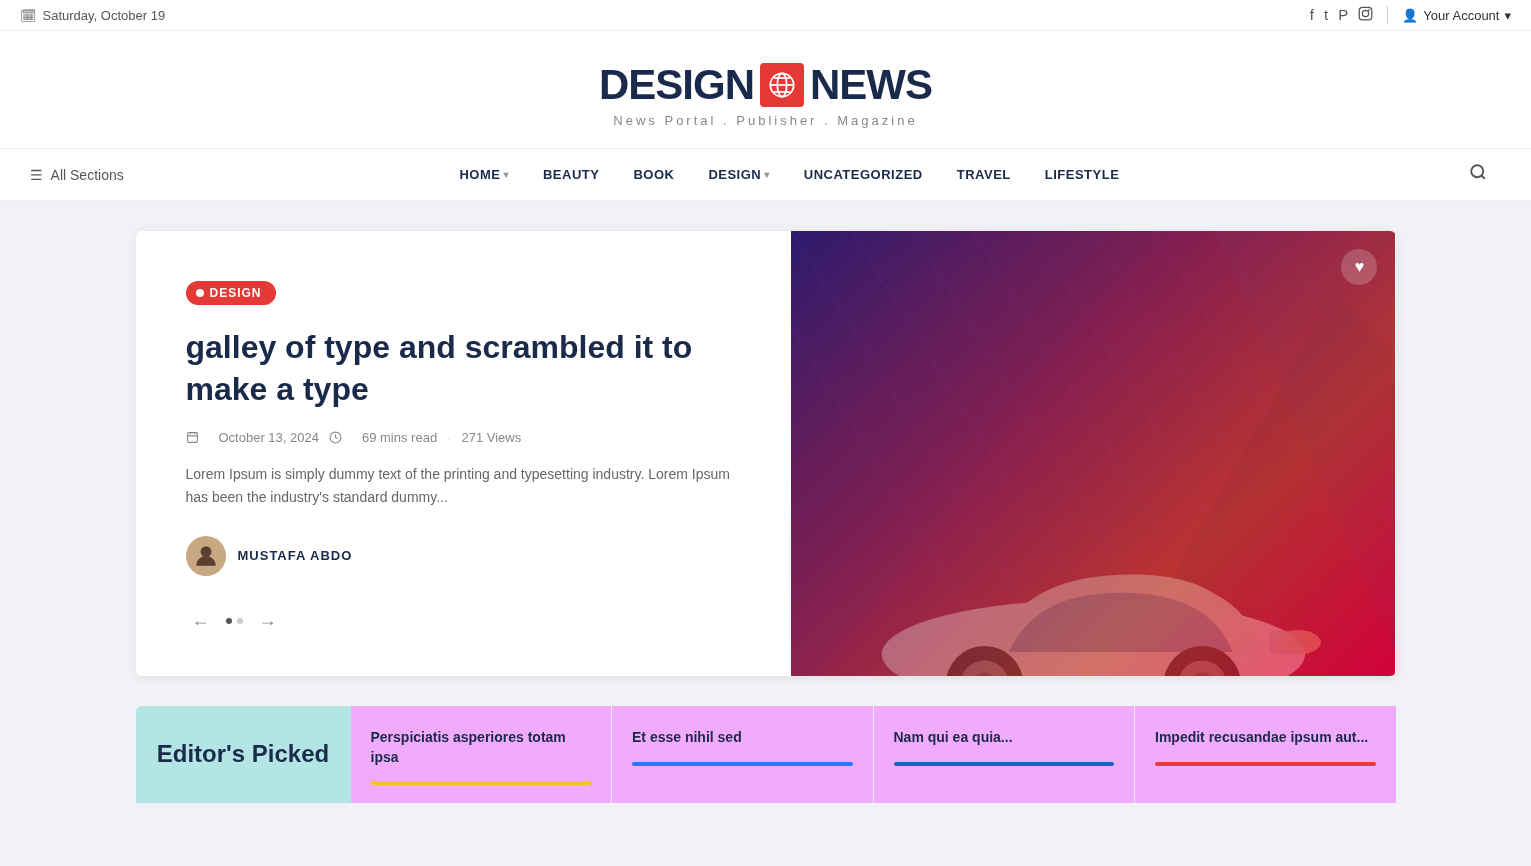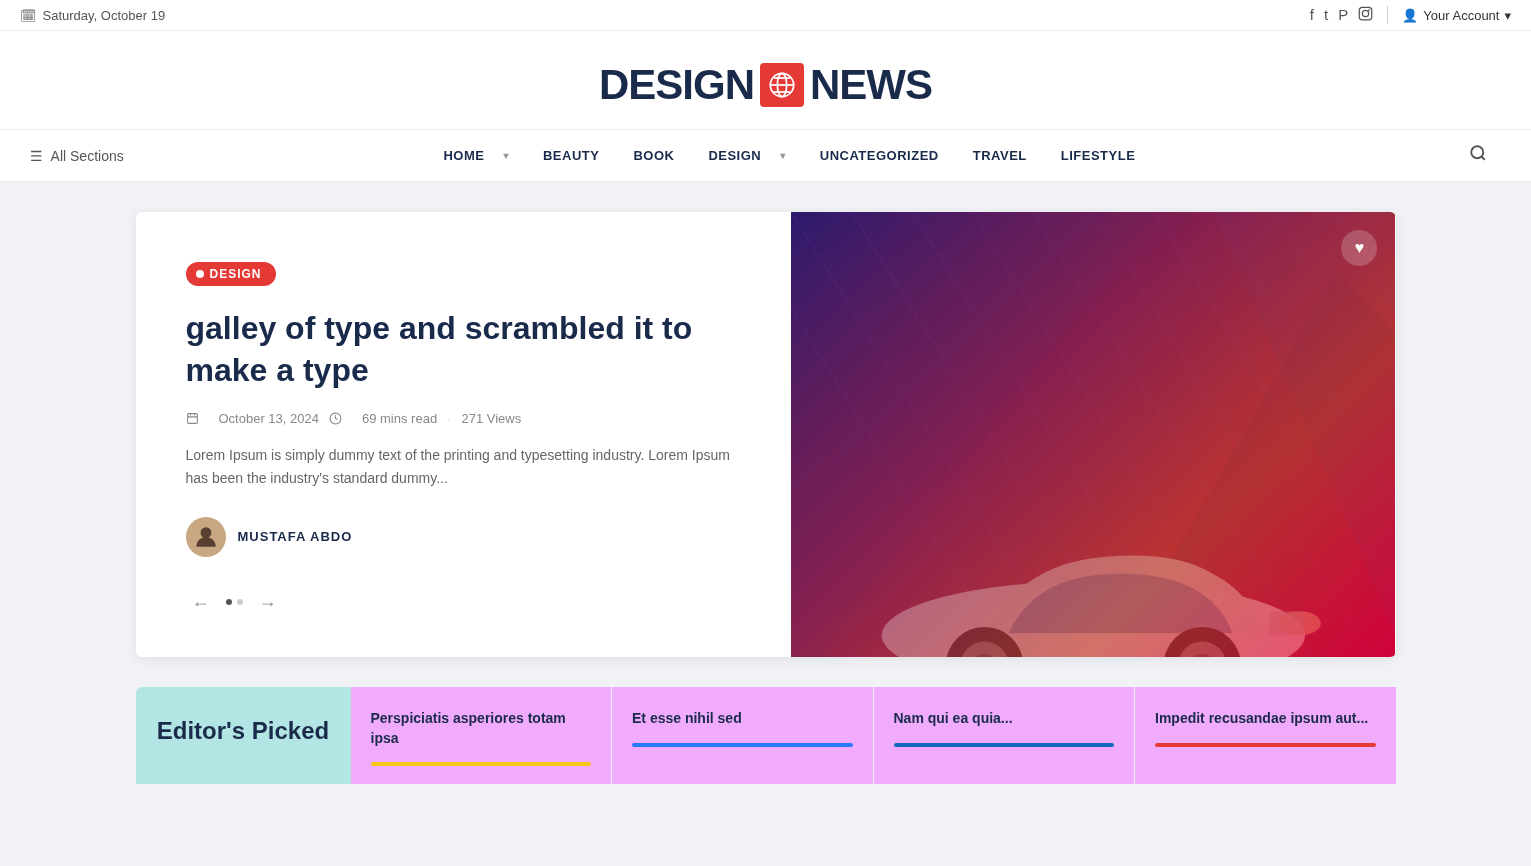--- a/index.html
+++ b/index.html
@@ -55,21 +55,21 @@
     .nav-left { display: flex; align-items: center; gap: 8px; cursor: pointer; font-size: 14px; color: #555; padding: 14px 0; }
     .nav-center { display: flex; align-items: center; gap: 2px; }
     .nav-item {
       padding: 16px 16px;
       font-size: 13px;
       font-weight: 700;
       color: #1a2a4a;
       text-transform: uppercase;
       cursor: pointer;
       letter-spacing: 0.5px;
-      display: flex; align-items: center; gap: 19px;
+      display: flex; align-items: center; gap: 3px;
     }
     .nav-item .chevron { font-size: 10px; color: #999; }
     .nav-right { cursor: pointer; color: #555; font-size: 18px; padding: 14px; }
 
     
     .main-content {
       max-width: 1300px;
       margin: 30px auto;
       padding: 0 20px;
     }
@@ -178,20 +178,21 @@
       margin-top: 30px;
       display: flex;
       gap: 0;
       align-items: stretch;
     }
     .editors-label {
       background: #b3e5e5;
       min-width: 215px;
       max-width: 215px;
       display: flex;
+      align-items: center;
       justify-content: center;
       padding: 30px 4px;
       border-radius: 6px 0 0 0;
     }
     .editors-label h2 {
       font-size: 24px;
       font-weight: 800;
       color: #1a2a4a;
       line-height: 1.2;
     }
@@ -268,20 +269,21 @@
       <svg viewBox="0 0 24 24" fill="none" stroke="white" stroke-width="1.5">
         <circle cx="12" cy="12" r="10"></circle>
         <ellipse cx="12" cy="12" rx="4" ry="10"></ellipse>
         <line x1="2" y1="12" x2="22" y2="12"></line>
         <line x1="5" y1="6" x2="19" y2="6"></line>
         <line x1="5" y1="18" x2="19" y2="18"></line>
       </svg>
     </div>
     <span class="logo-news">NEWS</span>
   </div>
+  <div class="logo-tagline">News Portal  .  Publisher  .  Magazine</div>
 </div>
 
 <div class="nav-bar">
   <div class="nav-left">
     <span>☰</span>
     <span>All Sections</span>
   </div>
   <div class="nav-center">
     <div class="nav-item">
       <span>HOME</span>

